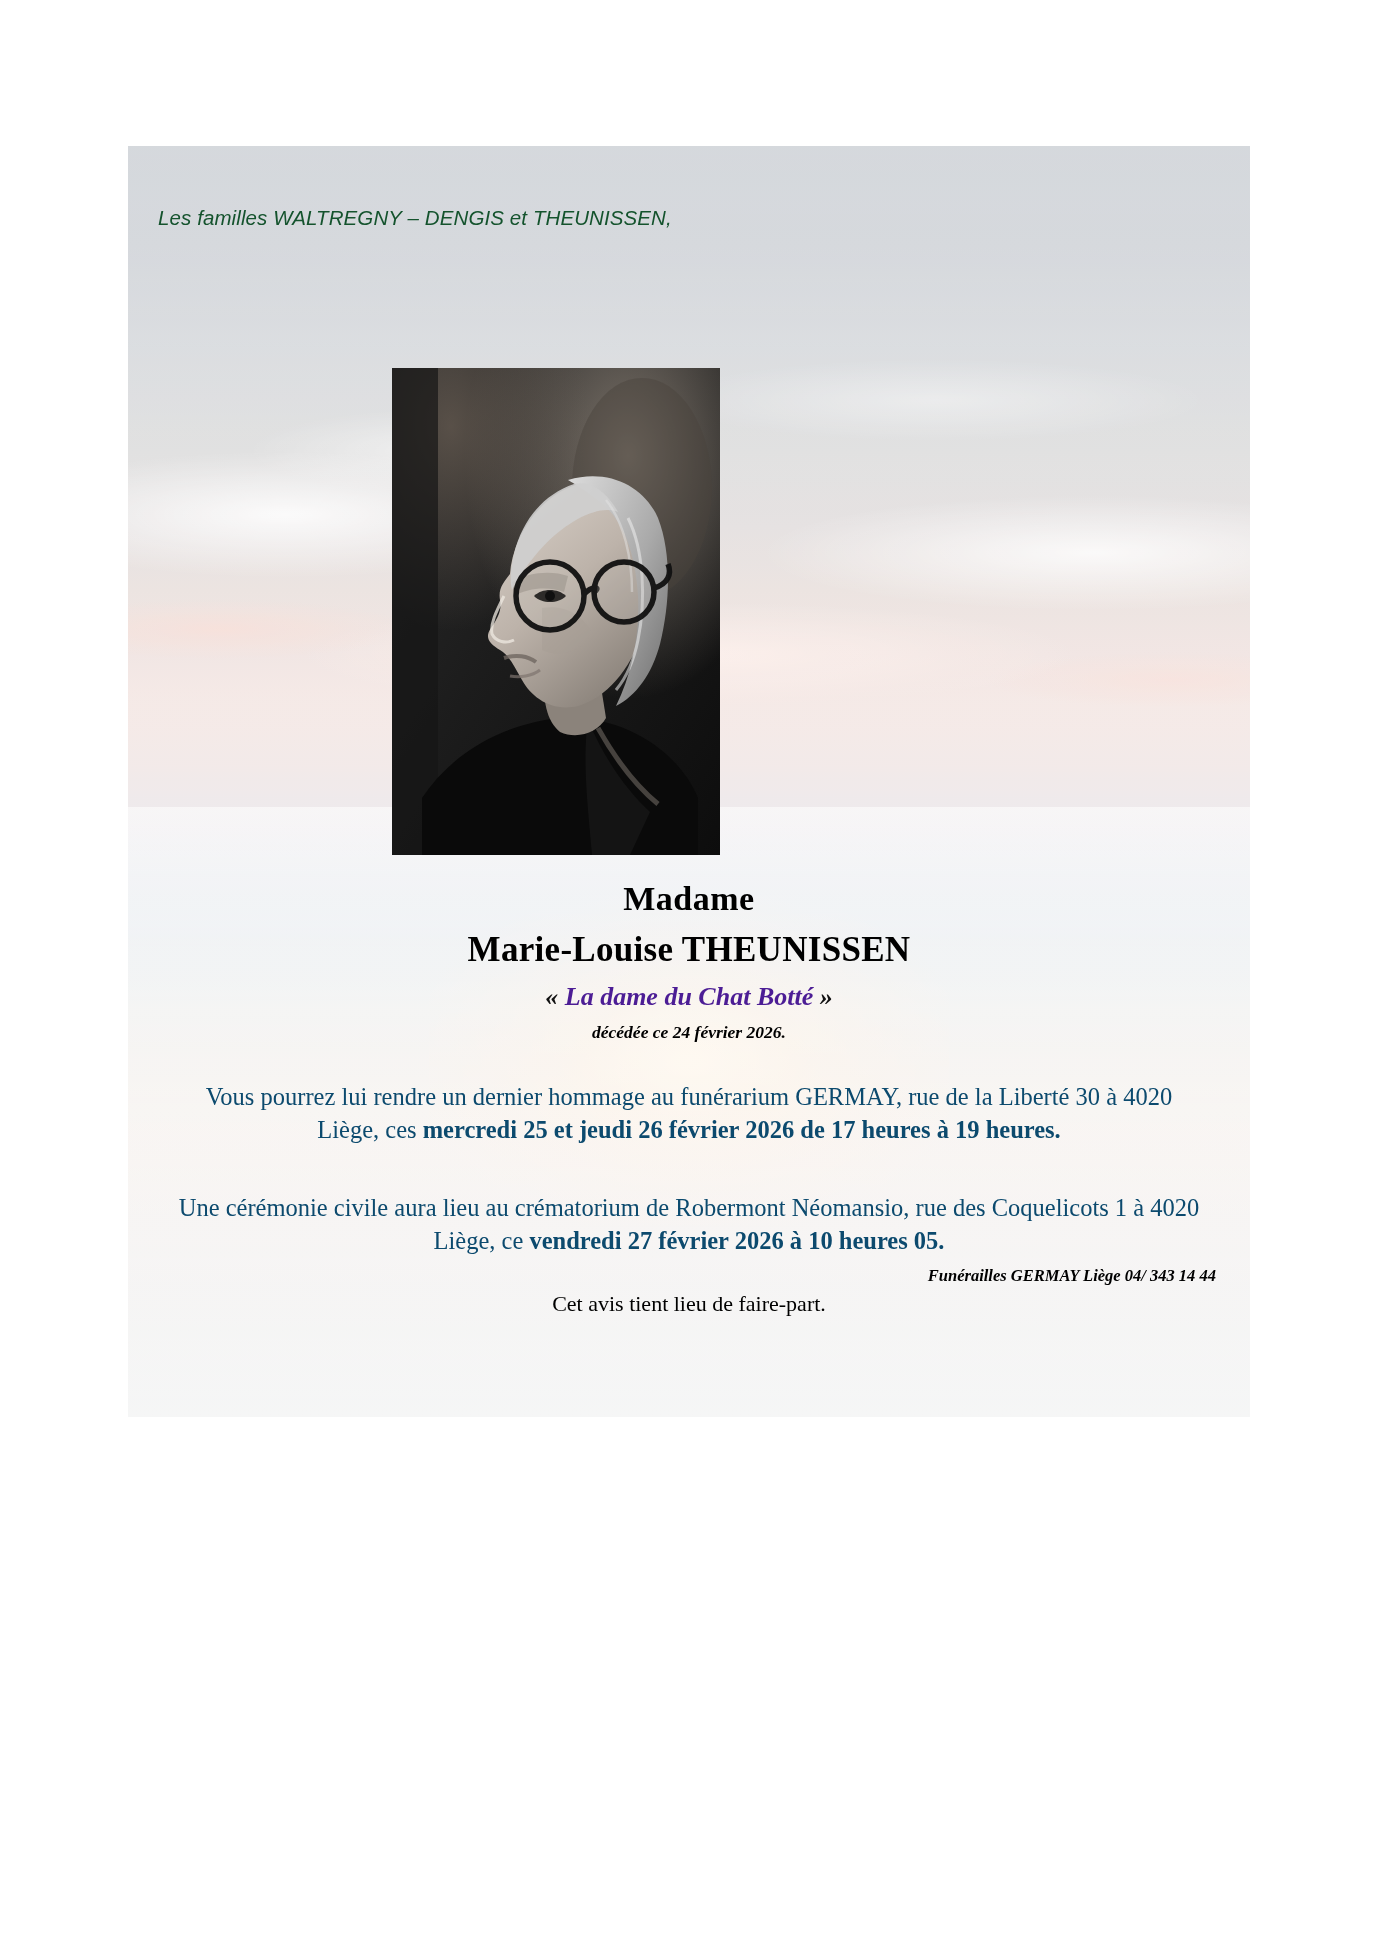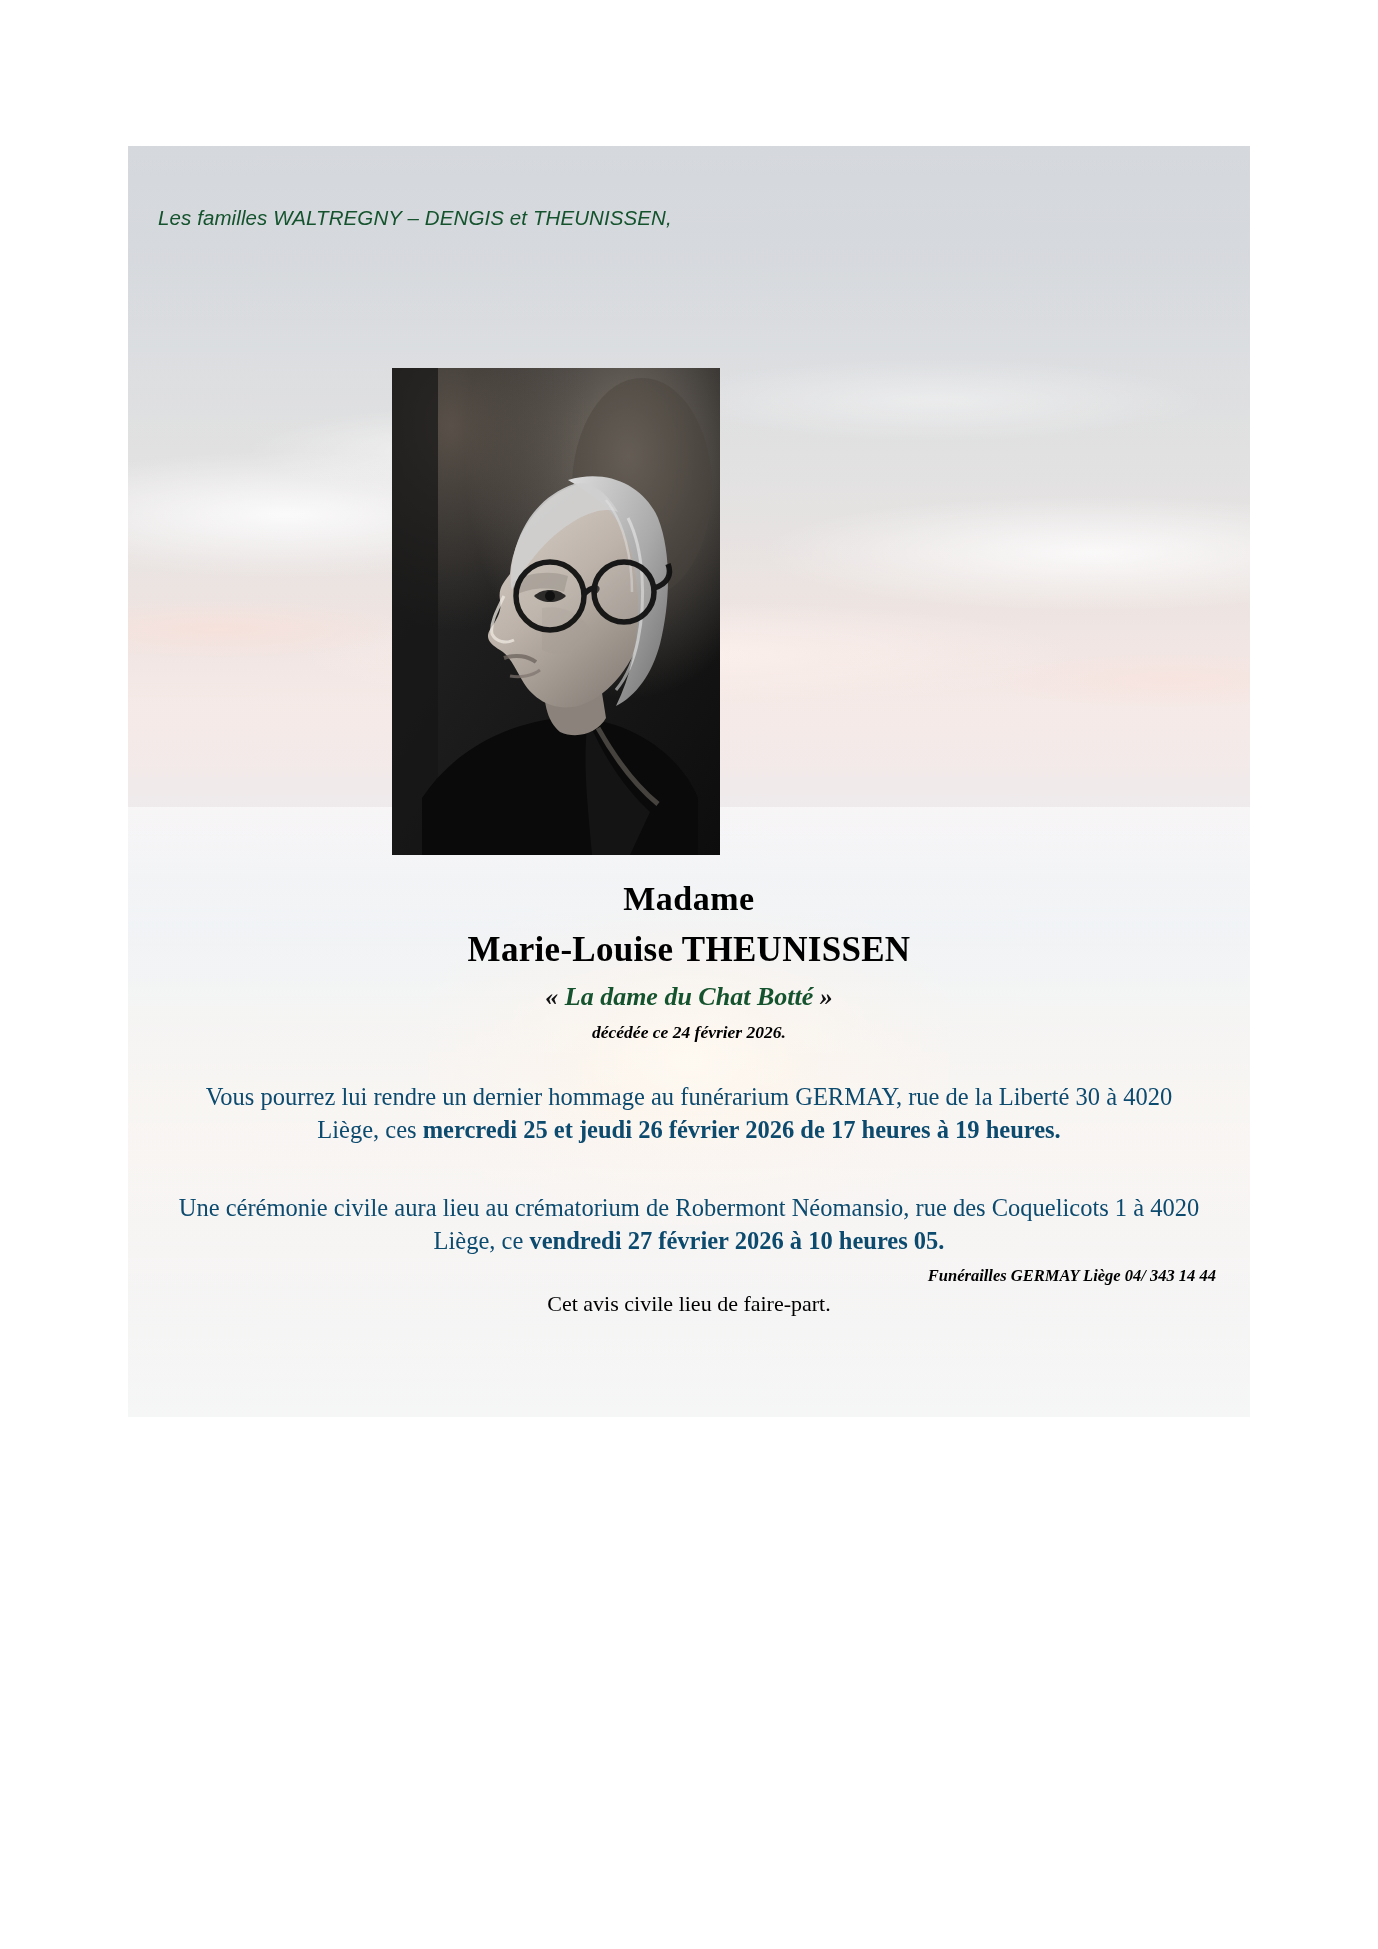--- a/index.html
+++ b/index.html
@@ -163,21 +163,21 @@
     line-height: 1.32;
     margin-top: 6px;
   }
   .nickname {
     margin-top: 9px;
     font-size: 26px;
     font-style: italic;
     font-weight: bold;
   }
   .nickname .guill { color: #111111; font-weight: bold; }
-  .nickname .red { color: #14532d; }
+  .nickname .red { color: #4c1d95; }
   .died {
     margin-top: 10px;
     font-size: 17.5px;
     font-style: italic;
     font-weight: bold;
   }
 
   .para {
     position: absolute;
     left: 46px;
@@ -316,18 +316,18 @@
     </div>
 
     <div class="para p1">
       <span>Vous pourrez lui rendre un dernier hommage au funérarium GERMAY, rue de la Liberté 30 à 4020 Liège, ces </span><b>mercredi 25 et jeudi 26 février 2026 de 17 heures à 19 heures.</b>
     </div>
 
     <div class="para p2">
       <span>Une cérémonie civile aura lieu au crématorium de Robermont Néomansio, rue des Coquelicots 1 à 4020 Liège, ce </span><b>vendredi 27 février 2026 à 10 heures 05.</b>
     </div>
 
-    <div class="closing">Cet avis civile lieu de faire-part.</div>
+    <div class="closing">Cet avis tient lieu de faire-part.</div>
 
     <div class="credit">Funérailles GERMAY Liège 04/ 343 14 44</div>
 
   </div>
 </div>
 
 </body></html>

